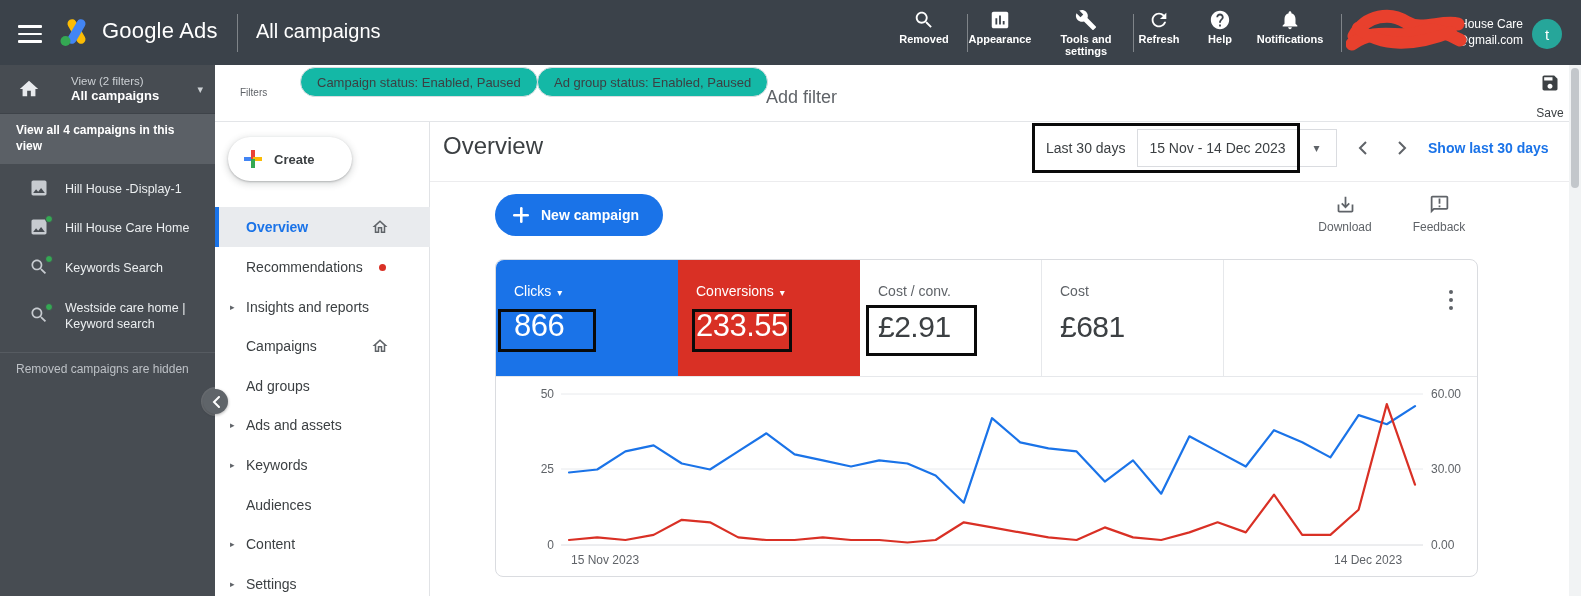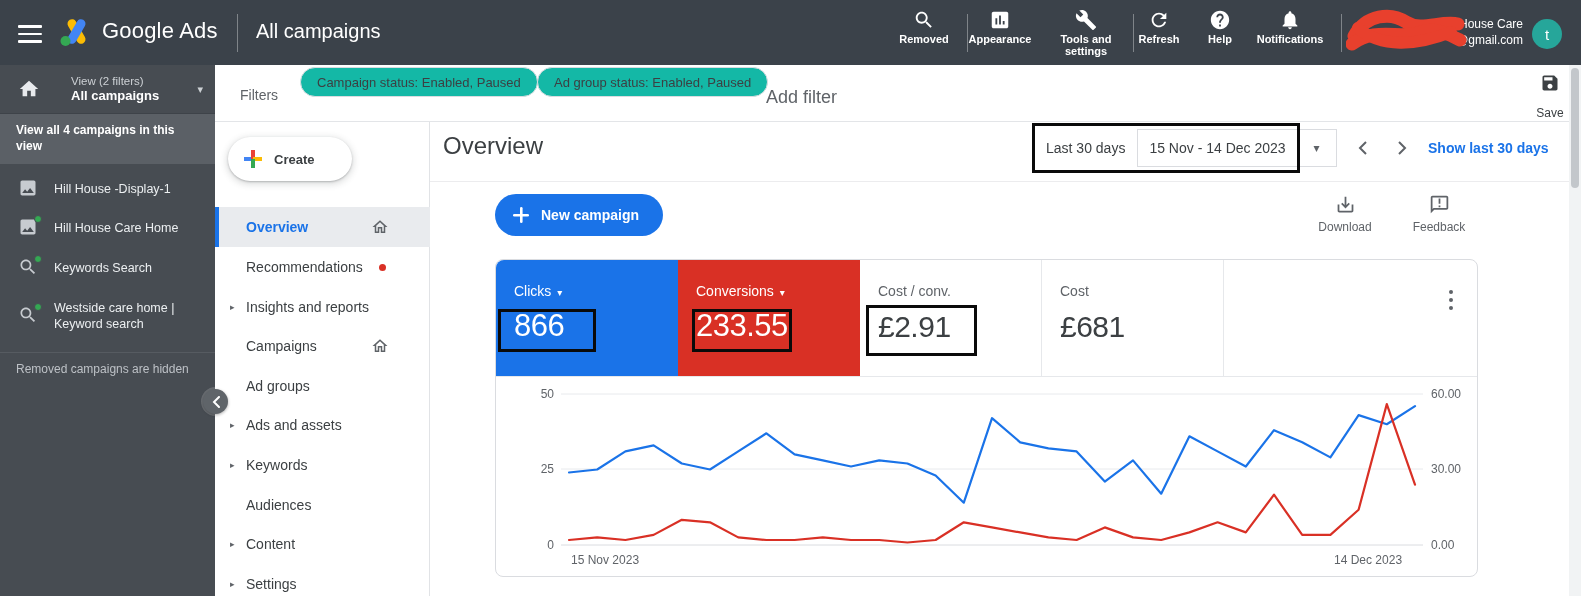--- a/index.html
+++ b/index.html
@@ -21,32 +21,32 @@
 
   
   #sidebar { position:absolute; left:0; top:65px; width:215px; height:531px; background:#474c52; }
   .sb-view-row { position:absolute; left:0; top:0; width:215px; height:49px; display:flex; align-items:center; cursor:pointer; border-bottom:1px solid #3e4349; }
   .sb-view-row svg { width:22px; height:22px; fill:#e8eaed; margin-left:18px; }
   .sb-view-text { margin-left:31px; }
   .sb-view-title { font-size:11.5px; color:#cdd1d5; line-height:14px; }
   .sb-view-sub { font-size:13px; color:#fff; font-weight:bold; line-height:16px; }
   .sb-caret { position:absolute; right:12px; color:#cdd1d5; font-size:11px; }
   .sb-info { position:absolute; left:0; top:49px; width:215px; min-height:44px; background:#5b6066; color:#fff; font-size:12px; font-weight:bold; line-height:16px; padding:8px 18px 10px 16px; }
-  .sb-item { position:absolute; left:0; width:215px; display:flex; align-items:center; cursor:pointer; }
+  .sb-item { position:absolute; left:0; width:215px; display:flex; align-items:center; cursor:pointer;padding-left:11px; }
   .sb-item .ic { position:relative; width:22px; height:22px; margin-left:18px; flex:none; }
   .sb-item .ic svg { width:20px; height:20px; fill:#c7cbd0; }
   .sb-item .dot { position:absolute; right:-2px; top:-2px; width:8px; height:8px; border-radius:50%; background:#34a853; border:1.5px solid #474c52; }
   .sb-item .txt { margin-left:14px; width:150px; font-size:12.5px; color:#eceff1; line-height:16px; }
   .sb-divider { position:absolute; left:0; top:287px; width:215px; height:1px; background:#565b61; }
   .sb-note { position:absolute; left:16px; top:297px; font-size:12px; color:#bdc1c6; }
   #collapse-btn { position:absolute; left:203px; top:389px; width:25px; height:25px; border-radius:50%; background:#5f6469; display:flex; align-items:center; justify-content:center; box-shadow:0 0 0 2px rgba(255,255,255,.18), 0 1px 3px rgba(0,0,0,.4); cursor:pointer; z-index:30; }
 
   
   #filterbar { position:absolute; left:215px; top:65px; width:1366px; height:57px; background:#fff; border-bottom:1px solid #e3e5e8; }
-  .filters-label { position:absolute; left:25px; top:22px; font-size:14px; color:#5f6368; }
+  .filters-label { position:absolute; left:25px; top:22px; font-size:10px; color:#5f6368; }
   .chip { position:absolute; top:2px; height:30px; border:1px solid #dadce0; border-radius:16px; display:flex; align-items:center; padding:0 16px; font-size:13px; color:#3c4043; background:#14b8a6; cursor:pointer; white-space:nowrap; }
   .add-filter { position:absolute; left:551px; top:22px; font-size:18px; color:#5f6368; cursor:pointer; }
   .save-group { position:absolute; left:1312px; top:8px; width:46px; display:flex; flex-direction:column; align-items:center; gap:13px; cursor:pointer; }
   .save-group svg { width:20px; height:20px; fill:#3c4043; }
   .save-group .lbl { font-size:12px; color:#3c4043; }
 
   
   #navpanel { position:absolute; left:215px; top:122px; width:215px; height:474px; background:#fff; border-right:1px solid #e1e3e6; }
   #create-btn { position:absolute; left:13px; top:15px; width:124px; height:44px; border-radius:22px; background:#fff; box-shadow:0 1px 2px rgba(60,64,67,.3), 0 2px 6px 2px rgba(60,64,67,.15); display:flex; align-items:center; gap:12px; padding-left:16px; cursor:pointer; }
   #create-btn .lbl { font-size:13px; color:#3c4043; font-weight:bold; }

